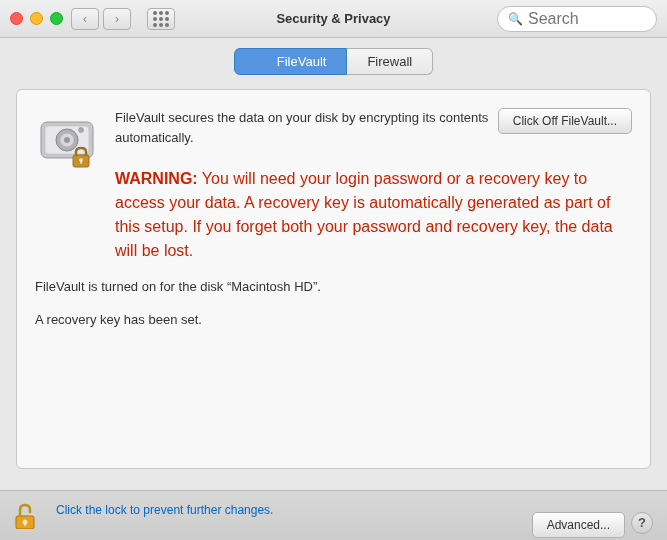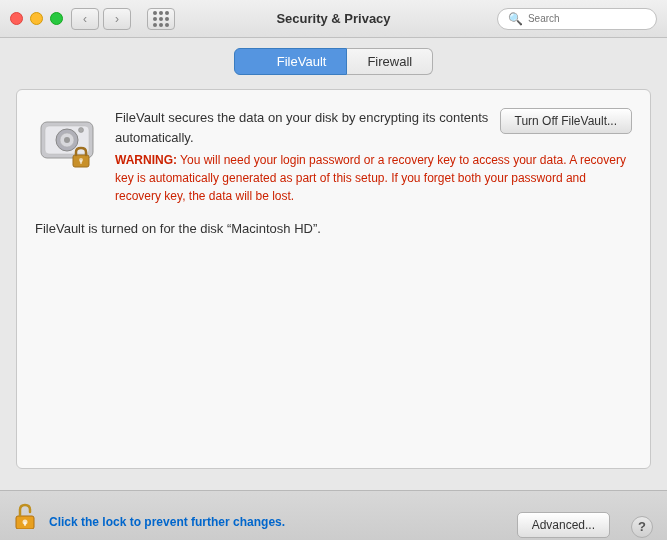--- a/index.html
+++ b/index.html
@@ -91,21 +91,21 @@
       border: 1px solid #c0c0c0;
       border-radius: 14px;
       padding: 3px 10px;
       gap: 5px;
       width: 160px;
     }
     .search-box input {
       border: none;
       outline: none;
       background: transparent;
-      font-size: 10px;
+      font-size: 16px;
       color: #a21caf;
       width: 120px;
     }
     .search-icon-glyph {
       color: #aaa;
       font-size: 12px;
     }
 
     
     .main-content {
@@ -193,24 +193,24 @@
       border-radius: 5px;
       padding: 5px 14px;
       font-size: 12px;
       cursor: pointer;
       white-space: nowrap;
       flex-shrink: 0;
       color: #333;
     }
 
     .warning-text {
-      font-size: 12px;
+      font-size: 16px;
       color: #cc2200;
       line-height: 1.5;
-      margin-top: 4px;
+      margin-top: 20px;
     }
     .warning-label {
       font-weight: bold;
     }
 
     .status-text {
       font-size: 13px;
       color: #333;
       margin-top: 12px;
       line-height: 1.6;
@@ -226,41 +226,40 @@
       background: linear-gradient(to bottom, #d8d8d8, #cccccc);
       border-top: 1px solid #b8b8b8;
       display: flex;
       align-items: center;
       padding: 0 14px;
       justify-content: space-between;
     }
 
     .lock-section {
       display: flex;
-      align-items: flex-end;
-      gap: 13px;
-      font-weight: bold;
+      align-items: flex-start;
+      gap: 20px;
     }
 
     
     .lock-icon-svg {
       width: 22px;
       height: 26px;
     }
 
     .lock-text {
       font-size: 12px;
       color: #0066cc;
       cursor: pointer;
     }
 
     .bottom-right {
       display: flex;
-      align-items: flex-end;
-      gap: 21px;
+      align-items: flex-start;
+      gap: 6px;
       margin-top: 18px;
     }
 
     .btn-advanced {
       background: linear-gradient(to bottom, #ffffff, #e0e0e0);
       border: 1px solid #b0b0b0;
       border-radius: 5px;
       padding: 5px 14px;
       font-size: 12px;
       cursor: pointer;
@@ -361,29 +360,30 @@
 
             <circle cx="8" cy="12" r="2" fill="#fff" opacity="0.6"></circle>
             <rect x="7" y="12" width="2" height="4" rx="1" fill="#fff" opacity="0.6"></rect>
           </g>
         </svg>
       </div>
 
       <div class="filevault-info">
         <div class="filevault-title-row">
           <div class="filevault-description">FileVault secures the data on your disk by encrypting its contents automatically.</div>
-          <button class="btn-turn-off">Turn Off FileVault...</button>
+          <button class="btn-turn-off">Click Off FileVault...</button>
         </div>
         <div class="warning-text">
           <span class="warning-label">WARNING:</span><span> You will need your login password or a recovery key to access your data. A recovery key is automatically generated as part of this setup. If you forget both your password and recovery key, the data will be lost.</span>
         </div>
       </div>
     </div>
 
     <div class="status-text">FileVault is turned on for the disk “Macintosh HD”.</div>
+    <div class="status-text">A recovery key has been set.</div>
   </div>
 </div>
 
 <div class="bottom-bar">
   <div class="lock-section">
 
     <svg class="lock-icon-svg" viewBox="0 0 22 26" xmlns="http://www.w3.org/2000/svg">
 
       <rect x="2" y="13" width="18" height="13" rx="2" ry="2" fill="#e8a020" stroke="#b07010" stroke-width="1"></rect>
 

